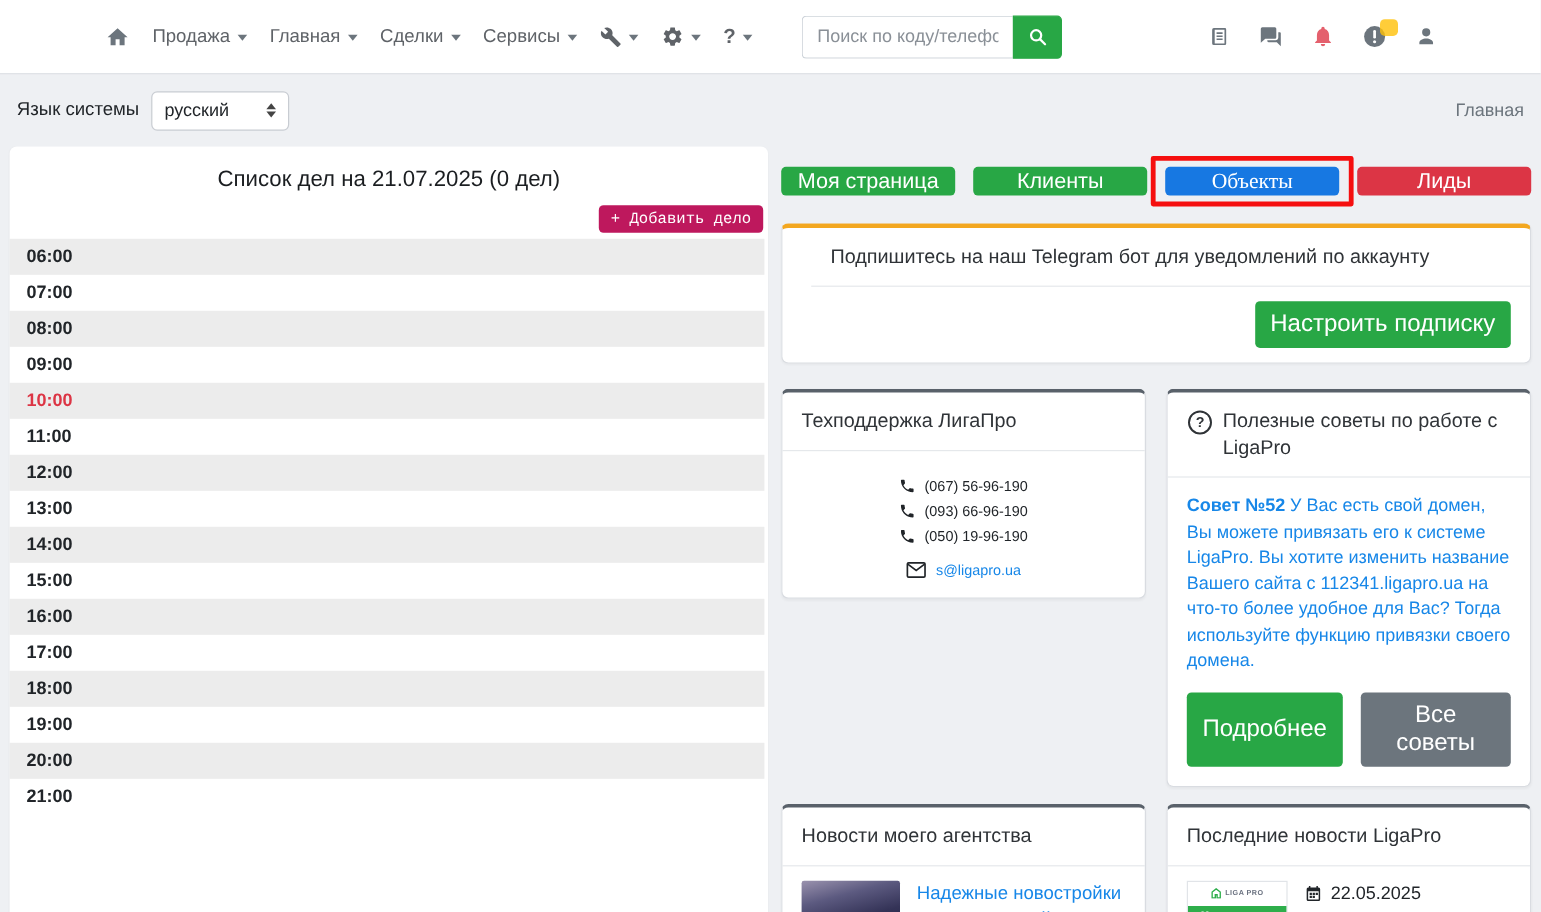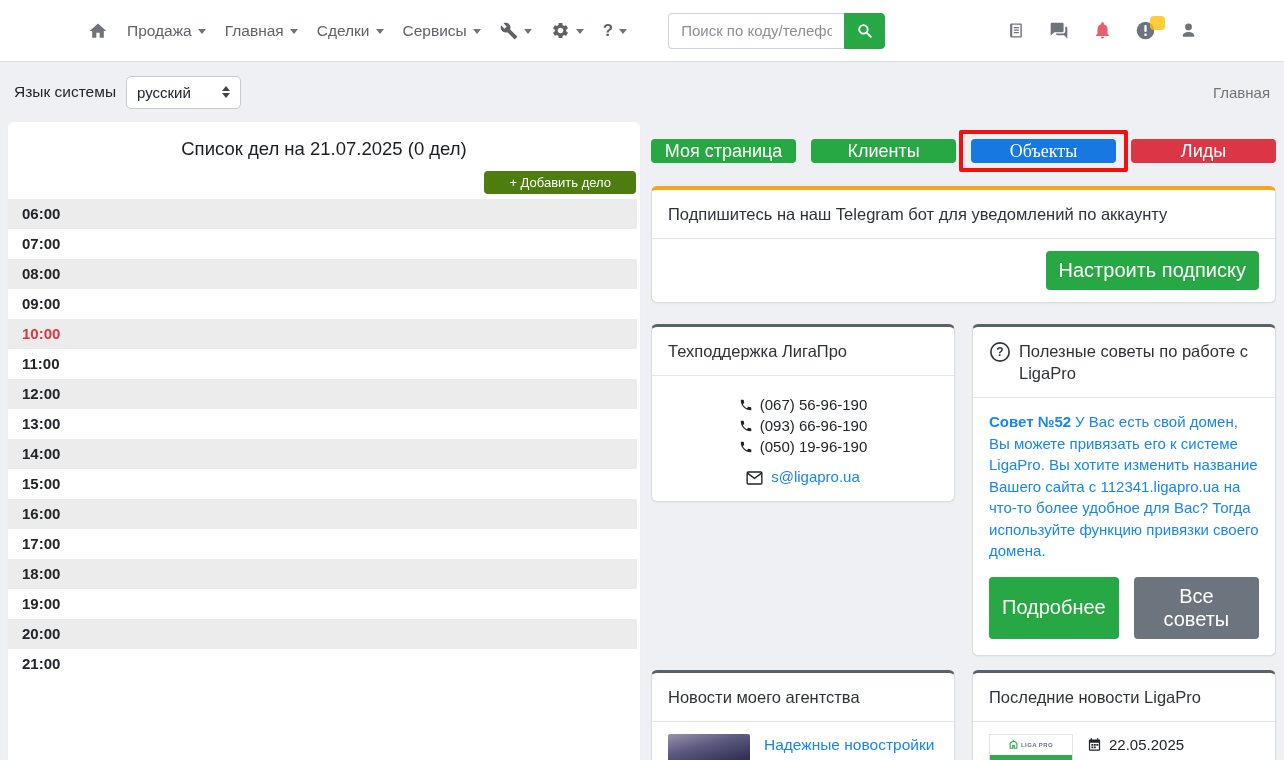--- a/index.html
+++ b/index.html
@@ -43,22 +43,22 @@
   .breadcrumb { color:#6c757d; font-size:15px; cursor:pointer; }
 
   
   .main { display:flex; gap:11px; padding:0 8px; align-items:flex-start; }
 
   
   .todo-panel { flex:0 0 632px; background:#fff; border-radius:6px; height:700px;
     box-shadow:0 1px 2px rgba(0,0,0,.04); }
   .todo-title { text-align:center; font-size:18.5px; padding-top:16px; color:#1b1e21; }
   .todo-add-row { display:flex; justify-content:flex-end; padding:11px 4px 5px; }
-  .btn-add { background:#4d7c0f; color:#fff; border:none; border-radius:4px;
-    font-size:13px; padding:4px 25px; cursor:pointer; font-family:Liberation Sans, sans-serif; }
+  .btn-add { background:#be185d; color:#fff; border:none; border-radius:4px;
+    font-size:13px; padding:4px 10px; cursor:pointer; font-family:Liberation Mono, monospace; }
   .todo-rows { margin-right:3px; }
   .todo-row { height:30px; line-height:30px; padding-left:14px; font-weight:bold; font-size:15px; }
   .todo-row:nth-of-type(odd) { background:#ececec; }
   .todo-row.current .todo-time { color:#dc3545; }
 
   
   .right-col { flex:1; min-width:0; }
   .btn-row { display:flex; justify-content:space-between; margin-top:17px; }
   .btn-big { flex:0 0 145px; height:24px; border:none; border-radius:4px; color:#fff;
     font-size:18px; cursor:pointer; font-family:inherit; }
@@ -67,33 +67,33 @@
   .btn-red { background:#dc3545; }
   .objects-wrap { position:relative; flex:0 0 145px; }
   .objects-wrap .btn-big { width:100%; }
   .highlight-box { position:absolute; left:-12px; right:-12px; top:-9px; bottom:-9px;
     border:4px solid #f50f0f; border-radius:2px; pointer-events:none; }
 
   .card { background:#fff; border:1px solid #d9dce1; border-radius:6px;
     box-shadow:0 1px 2px rgba(0,0,0,.04); }
   .card-header { padding:13px 16px; font-size:16.5px; color:#2f3337;
     border-bottom:1px solid #e5e8eb; line-height:22px; }
-  .telegram-card { margin-top:23px; border-top:4px solid #f3a71f; }
+  .telegram-card { margin-top:23px; border-top:4px solid #f3a71f;padding-left:24px; }
   .telegram-body { padding:12px 16px; text-align:right; }
   .btn-sm { border:none; border-radius:4px; color:#fff; font-size:20px;
     padding:8px 13px; cursor:pointer; font-family:inherit; }
   .btn-sm.green { background:#28a745; }
   .btn-sm.gray { background:#6c757d; }
 
   .cards-grid { margin-top:21px; display:grid; grid-template-columns:1fr 1fr;
     column-gap:17px; row-gap:14px; align-items:start; }
   .card-dark-top { border-top:3px solid #59616a; }
 
   
-  .support-body { padding:18px 16px 16px; text-align:center; font-size:15px; }
+  .support-body { padding:18px 16px 16px; text-align:center; font-size:12px; }
   .phone-row { display:flex; align-items:center; justify-content:center; gap:7px;
     height:21px; color:#212529; }
   .email-row { display:flex; align-items:flex-end; justify-content:center; gap:8px; margin-top:11px; }
   .link { color:#1787e8; cursor:pointer; text-decoration:none; }
 
   
   .tips-header { display:flex; gap:8px; align-items:flex-start; }
   .tips-body { padding:13px 16px 16px; font-size:15px; line-height:21.5px; color:#1787e8; }
   .tip-label { font-weight:bold; margin-right:4px; }
   .tips-buttons { display:flex; justify-content:center; gap:15px; margin-top:15px; }

